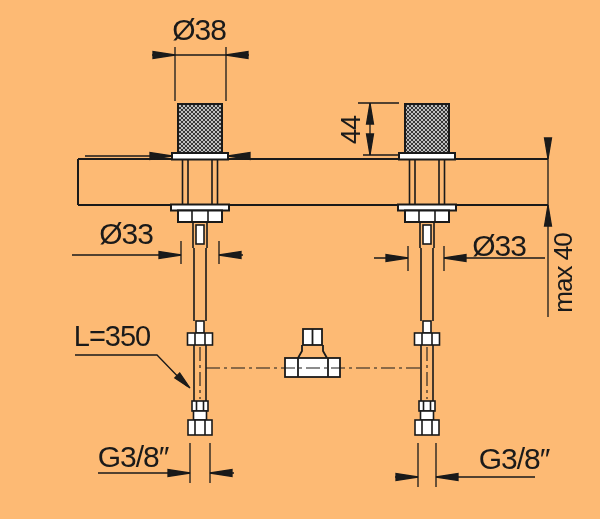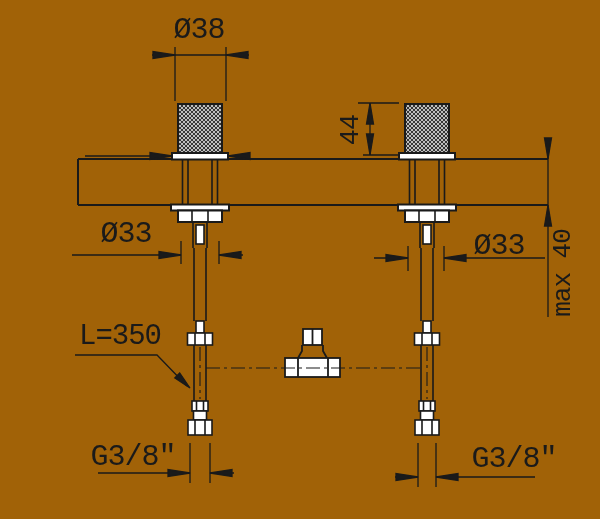--- a/index.html
+++ b/index.html
@@ -1,20 +1,20 @@
 <!DOCTYPE html>
 <html><head>
 <meta charset="utf-8">
 <style>
   html,body{margin:0;padding:0;background:#fff;}
   .canvas{
     position:relative;
     width:600px;height:519px;
-    background:#a16207;
-    font-family:Liberation Mono, monospace;
+    background:#fdba74;
+    font-family:Liberation Sans, sans-serif;
     overflow:hidden;
   }
   .canvas svg{position:absolute;left:0;top:0;}
   .dim-label{
     position:absolute;
     transform:translate(-50%,-50%);
     color:#1a1a1a;
     white-space:nowrap;
     font-weight:500;
     letter-spacing:-1px;
@@ -165,17 +165,17 @@
       <polygon points="418,477 396,473.5 396,480.5"></polygon>
       <polygon points="436,477 458,473.5 458,480.5"></polygon>
     </g>
   </svg>
 
   <div class="dim-label fs30" style="left:199px;top:30px">Ø38</div>
   <div class="dim-label fs27 rot" style="left:351px;top:130px">44</div>
   <div class="dim-label fs30" style="left:126px;top:234px">Ø33</div>
   <div class="dim-label fs30" style="left:499px;top:246px">Ø33</div>
   <div class="dim-label fs26 rot" style="left:563px;top:273px">max 40</div>
-  <div class="dim-label fs29" style="left:120px;top:336px">L=350</div>
+  <div class="dim-label fs29" style="left:112px;top:336px">L=350</div>
   <div class="dim-label fs30" style="left:133px;top:457px">G3/8″</div>
   <div class="dim-label fs30" style="left:514px;top:459px">G3/8″</div>
 
 </div>
 
 </body></html>

